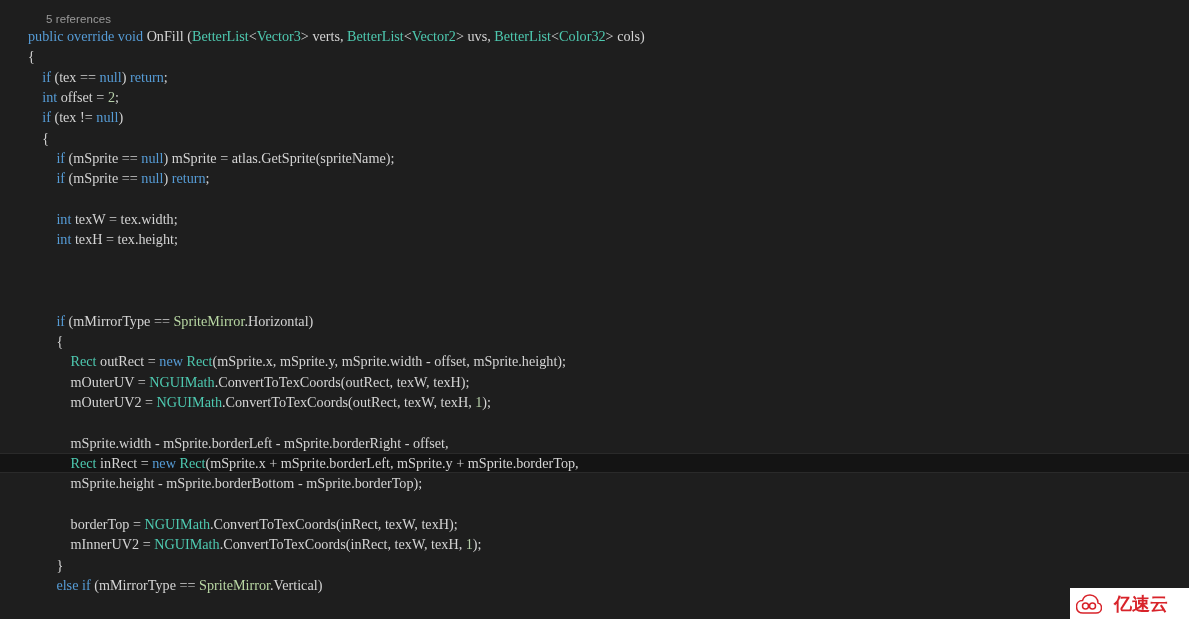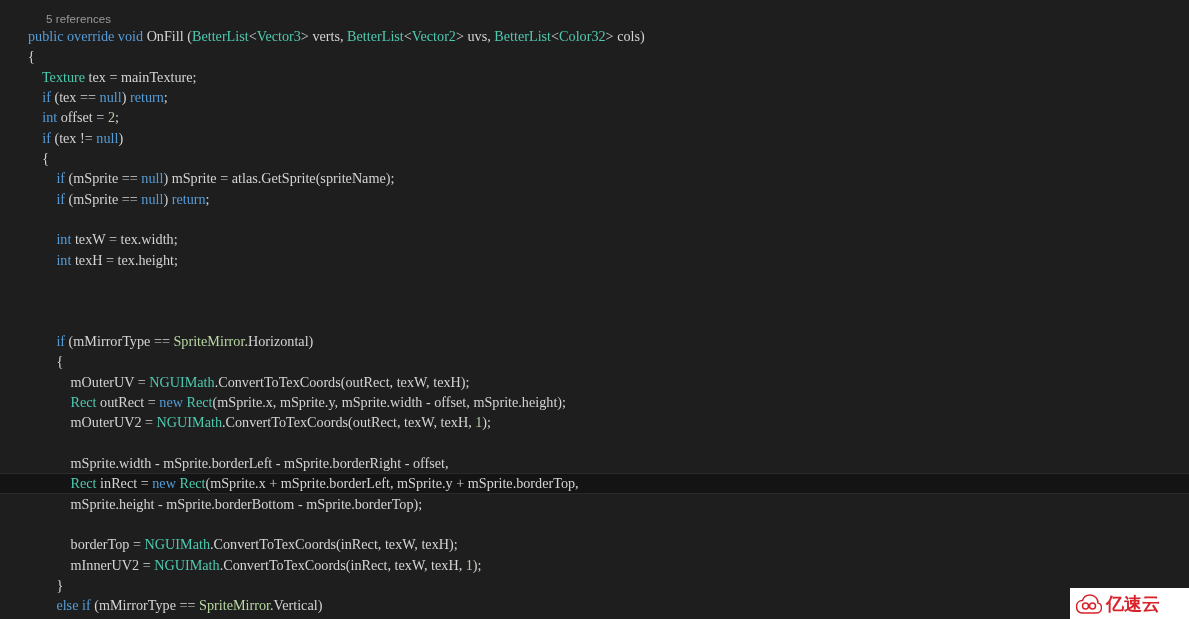--- a/index.html
+++ b/index.html
@@ -64,20 +64,21 @@
     right: 0;
     bottom: 0;
     width: 119px;
     height: 31px;
     background: #ffffff;
     display: flex;
     align-items: center;
     justify-content: flex-start;
     padding-left: 6px;
     box-sizing: border-box;
+    gap: 8px;
   }
   .watermark .logo {
     width: 26px;
     height: 20px;
     margin-right: 4px;
     flex: 0 0 auto;
   }
   .watermark .wm-text {
     font-family: "DejaVu Sans", sans-serif;
     font-size: 18px;
@@ -90,37 +91,36 @@
 </head>
 <body>
 
 <div class="editor">
 
   <div class="codelens">5 references</div>
 
   <div class="code-area">
       <div class="line"><span class="kw">public</span><span class="id"> </span><span class="kw">override</span><span class="id"> </span><span class="kw">void</span><span class="id"> OnFill (</span><span class="type">BetterList</span><span class="id">&lt;</span><span class="type">Vector3</span><span class="id">&gt; verts, </span><span class="type">BetterList</span><span class="id">&lt;</span><span class="type">Vector2</span><span class="id">&gt; uvs, </span><span class="type">BetterList</span><span class="id">&lt;</span><span class="type">Color32</span><span class="id">&gt; cols)</span></div>
       <div class="line"><span class="id">{</span></div>
-      <div class="line"><span class="id">    </span><span class="type">Texture</span><span class="id"> tex = mainTexture;</span></div>
       <div class="line"><span class="id">    </span><span class="kw">if</span><span class="id"> (tex == </span><span class="kw">null</span><span class="id">) </span><span class="kw">return</span><span class="id">;</span></div>
       <div class="line"><span class="id">    </span><span class="kw">int</span><span class="id"> offset = </span><span class="num">2</span><span class="id">;</span></div>
       <div class="line"><span class="id">    </span><span class="kw">if</span><span class="id"> (tex != </span><span class="kw">null</span><span class="id">)</span></div>
       <div class="line"><span class="id">    {</span></div>
       <div class="line"><span class="id">        </span><span class="kw">if</span><span class="id"> (mSprite == </span><span class="kw">null</span><span class="id">) mSprite = atlas.GetSprite(spriteName);</span></div>
       <div class="line"><span class="id">        </span><span class="kw">if</span><span class="id"> (mSprite == </span><span class="kw">null</span><span class="id">) </span><span class="kw">return</span><span class="id">;</span></div>
       <div class="line"><span class="id"></span></div>
       <div class="line"><span class="id">        </span><span class="kw">int</span><span class="id"> texW = tex.width;</span></div>
       <div class="line"><span class="id">        </span><span class="kw">int</span><span class="id"> texH = tex.height;</span></div>
       <div class="line"><span class="id"></span></div>
       <div class="line"><span class="id"></span></div>
       <div class="line"><span class="id"></span></div>
       <div class="line"><span class="id">        </span><span class="kw">if</span><span class="id"> (mMirrorType == </span><span class="enum">SpriteMirror</span><span class="id">.Horizontal)</span></div>
       <div class="line"><span class="id">        {</span></div>
+      <div class="line"><span class="id">            </span><span class="type">Rect</span><span class="id"> outRect = </span><span class="kw">new</span><span class="id"> </span><span class="type">Rect</span><span class="id">(mSprite.x, mSprite.y, mSprite.width - offset, mSprite.height);</span></div>
       <div class="line"><span class="id">            mOuterUV = </span><span class="type">NGUIMath</span><span class="id">.ConvertToTexCoords(outRect, texW, texH);</span></div>
-      <div class="line"><span class="id">            </span><span class="type">Rect</span><span class="id"> outRect = </span><span class="kw">new</span><span class="id"> </span><span class="type">Rect</span><span class="id">(mSprite.x, mSprite.y, mSprite.width - offset, mSprite.height);</span></div>
       <div class="line"><span class="id">            mOuterUV2 = </span><span class="type">NGUIMath</span><span class="id">.ConvertToTexCoords(outRect, texW, texH, </span><span class="num">1</span><span class="id">);</span></div>
       <div class="line"><span class="id"></span></div>
       <div class="line"><span class="id">            mSprite.width - mSprite.borderLeft - mSprite.borderRight - offset,</span></div>
       <div class="line current"><span class="id">            </span><span class="type">Rect</span><span class="id"> inRect = </span><span class="kw">new</span><span class="id"> </span><span class="type">Rect</span><span class="id">(mSprite.x + mSprite.borderLeft, mSprite.y + mSprite.borderTop,</span></div>
       <div class="line"><span class="id">            mSprite.height - mSprite.borderBottom - mSprite.borderTop);</span></div>
       <div class="line"><span class="id"></span></div>
       <div class="line"><span class="id">            borderTop = </span><span class="type">NGUIMath</span><span class="id">.ConvertToTexCoords(inRect, texW, texH);</span></div>
       <div class="line"><span class="id">            mInnerUV2 = </span><span class="type">NGUIMath</span><span class="id">.ConvertToTexCoords(inRect, texW, texH, </span><span class="num">1</span><span class="id">);</span></div>
       <div class="line"><span class="id">        }</span></div>
       <div class="line"><span class="id">        </span><span class="kw">else</span><span class="id"> </span><span class="kw">if</span><span class="id"> (mMirrorType == </span><span class="enum">SpriteMirror</span><span class="id">.Vertical)</span></div>

